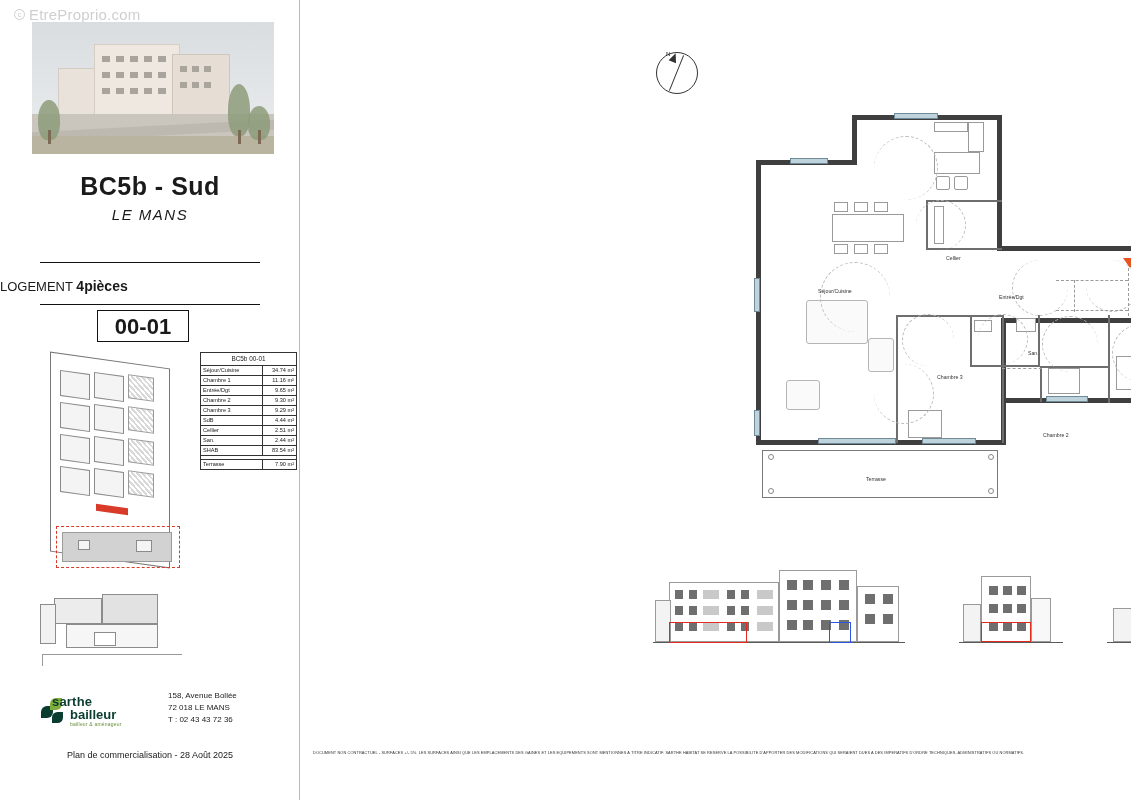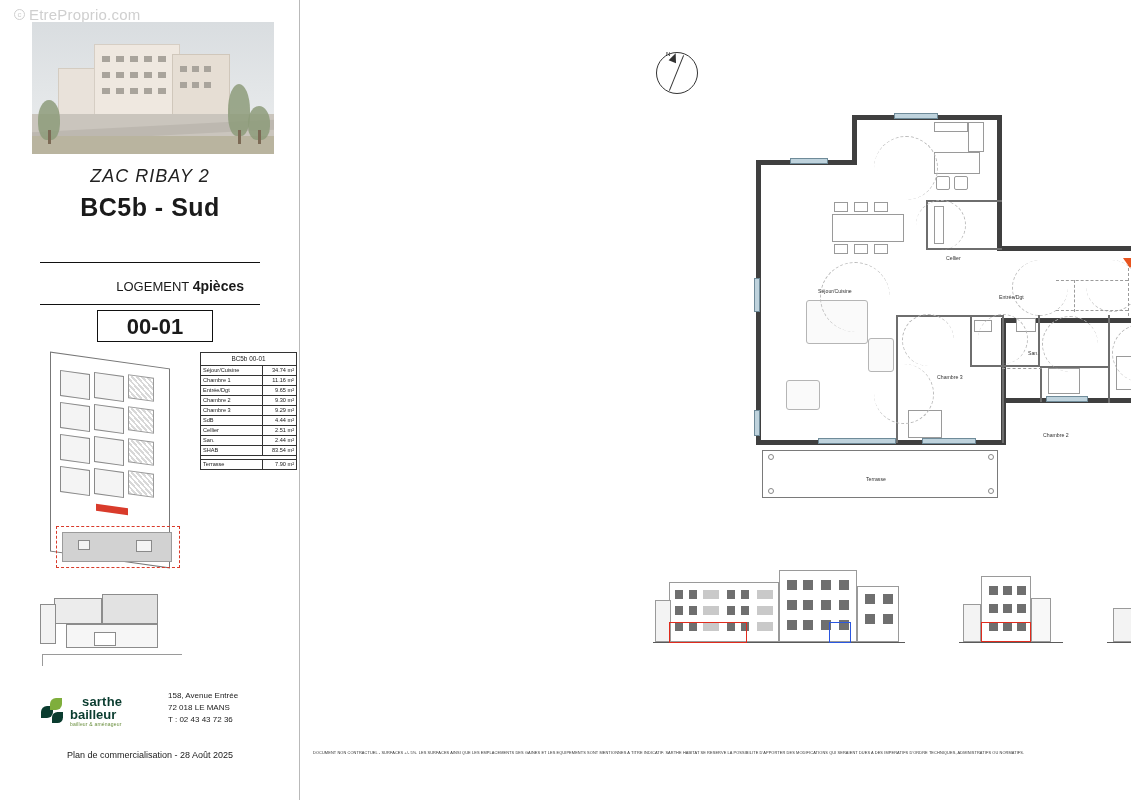--- a/index.html
+++ b/index.html
@@ -43,24 +43,24 @@
   .hero .tree { position:absolute; bottom:14px; width:22px; height:40px; background:#8d9b7a; border-radius:50% 50% 40% 40%; opacity:.85; }
   .hero .trunk { position:absolute; bottom:10px; width:3px; height:14px; background:#7c6a55; }
 
   .title-block { position:absolute; left:0; top:166px; width:300px; text-align:center; }
   .t-zac { font-size:18px; font-style:italic; letter-spacing:1px; color:#222; }
   .t-bc { font-size:25px; font-weight:bold; margin-top:6px; letter-spacing:.5px; }
   .t-city { font-size:15px; font-style:italic; margin-top:5px; letter-spacing:1.5px; }
   .rule { position:absolute; left:40px; width:220px; height:1px; background:#111; }
   .rule.r1 { top:262px; }
   .rule.r2 { top:304px; }
-  .logement { position:absolute; left:0; top:278px; width:244px; text-align:right; font-size:13px;padding-left:48px; }
+  .logement { position:absolute; left:0; top:278px; width:244px; text-align:left; font-size:13px; }
   .logement b { font-size:14px; }
   .lot-num {
-    position:absolute; left:97px; top:310px; width:116px; height:32px;
+    position:absolute; left:97px; top:310px; width:92px; height:32px;
     border:1px solid #111; text-align:center; font-size:22px; font-weight:bold; line-height:31px;
   }
 
   
   .keyplan { position:absolute; left:44px; top:356px; width:150px; height:230px; }
   .kp-outline { position:absolute; left:6px; top:4px; width:120px; height:200px; border:1px solid #777; background:#fff; transform:skewY(8deg); }
   .kp-cell { position:absolute; border:1px solid #8a8a8a; background:#f4f4f4; }
   .kp-hatch { position:absolute; background:repeating-linear-gradient(45deg,#d8d8d8 0 2px,#fff 2px 4px); border:1px solid #9a9a9a; }
   .kp-red { position:absolute; background:#d93b2b; }
   .kp-dash { position:absolute; border:1px dashed #d93b2b; }
@@ -79,21 +79,21 @@
   .surf-table th, .surf-table td { border:1px solid #333; padding:1px 2px; line-height:1.25; }
   .surf-table th { text-align:center; font-weight:normal; font-size:6.4px; padding:2px; }
   .surf-table td.v { text-align:right; width:34px; }
   .surf-table tr.spacer td { border:none; height:4px; padding:0; }
 
   
   .footer-left { position:absolute; left:0; top:686px; width:300px; }
   .logo { position:absolute; left:40px; top:6px; width:110px; height:44px; }
   .logo-mark { position:absolute; left:0; top:4px; width:26px; height:30px; }
   .logo-mark .leaf { position:absolute; border-radius:50% 0 50% 0; }
-  .logo-t1 { position:absolute; left:42px; top:2px; font-size:13px; font-weight:bold; color:#0a3c2f; letter-spacing:.2px; }
+  .logo-t1 { position:absolute; left:12px; top:2px; font-size:13px; font-weight:bold; color:#0a3c2f; letter-spacing:.2px; }
   .logo-t2 { position:absolute; left:30px; top:15px; font-size:13px; font-weight:bold; color:#0a3c2f; }
   .logo-t3 { position:absolute; left:30px; top:29px; font-size:5px; color:#6a8f3e; letter-spacing:.2px; }
   .addr { position:absolute; left:168px; top:4px; font-size:8px; line-height:1.5; color:#222; }
   .commerc { position:absolute; left:0; top:64px; width:300px; text-align:center; font-size:9px; }
 
   
   .right-panel { position:absolute; left:301px; top:0; width:830px; height:800px; }
 
   
   .north { position:absolute; left:355px; top:52px; width:42px; height:42px; }
@@ -173,22 +173,22 @@
       <div class="grass"></div>
       <div class="tree" style="left:6px;"></div>
       <div class="trunk" style="left:16px;"></div>
       <div class="tree" style="left:196px; height:52px; bottom:18px;"></div>
       <div class="trunk" style="left:206px;"></div>
       <div class="tree" style="left:216px; height:34px;"></div>
       <div class="trunk" style="left:226px;"></div>
     </div>
 
     <div class="title-block">
-      <div class="t-zac">ZAC RIBAY 2</div>
       <div class="t-bc">BC5b - Sud</div>
+      <div class="t-city">LE MANS</div>
     </div>
     <div class="rule r1"></div>
     <div class="logement">
       <span>LOGEMENT</span>
       <b>4pièces</b>
     </div>
     <div class="rule r2"></div>
     <div class="lot-num">00-01</div>
 
     <div class="keyplan">
@@ -278,21 +278,21 @@
         <div class="logo-mark">
           <div class="leaf" style="left:1px;top:10px;width:12px;height:12px;background:#0a3c2f;"></div>
           <div class="leaf" style="left:10px;top:2px;width:12px;height:12px;background:#7fae3c;"></div>
           <div class="leaf" style="left:12px;top:16px;width:11px;height:11px;background:#0a3c2f;"></div>
         </div>
         <div class="logo-t1">sarthe</div>
         <div class="logo-t2">bailleur</div>
         <div class="logo-t3">bailleur &amp; aménageur</div>
       </div>
       <div class="addr">
-        <div>158, Avenue Entrée</div>
+        <div>158, Avenue Bollée</div>
         <div>72 018 LE MANS</div>
         <div>T : 02 43 43 72 36</div>
       </div>
       <div class="commerc">Plan de commercialisation - 28 Août 2025</div>
     </div>
   </div>
 
   <div class="right-panel">
 
     <div class="north">

